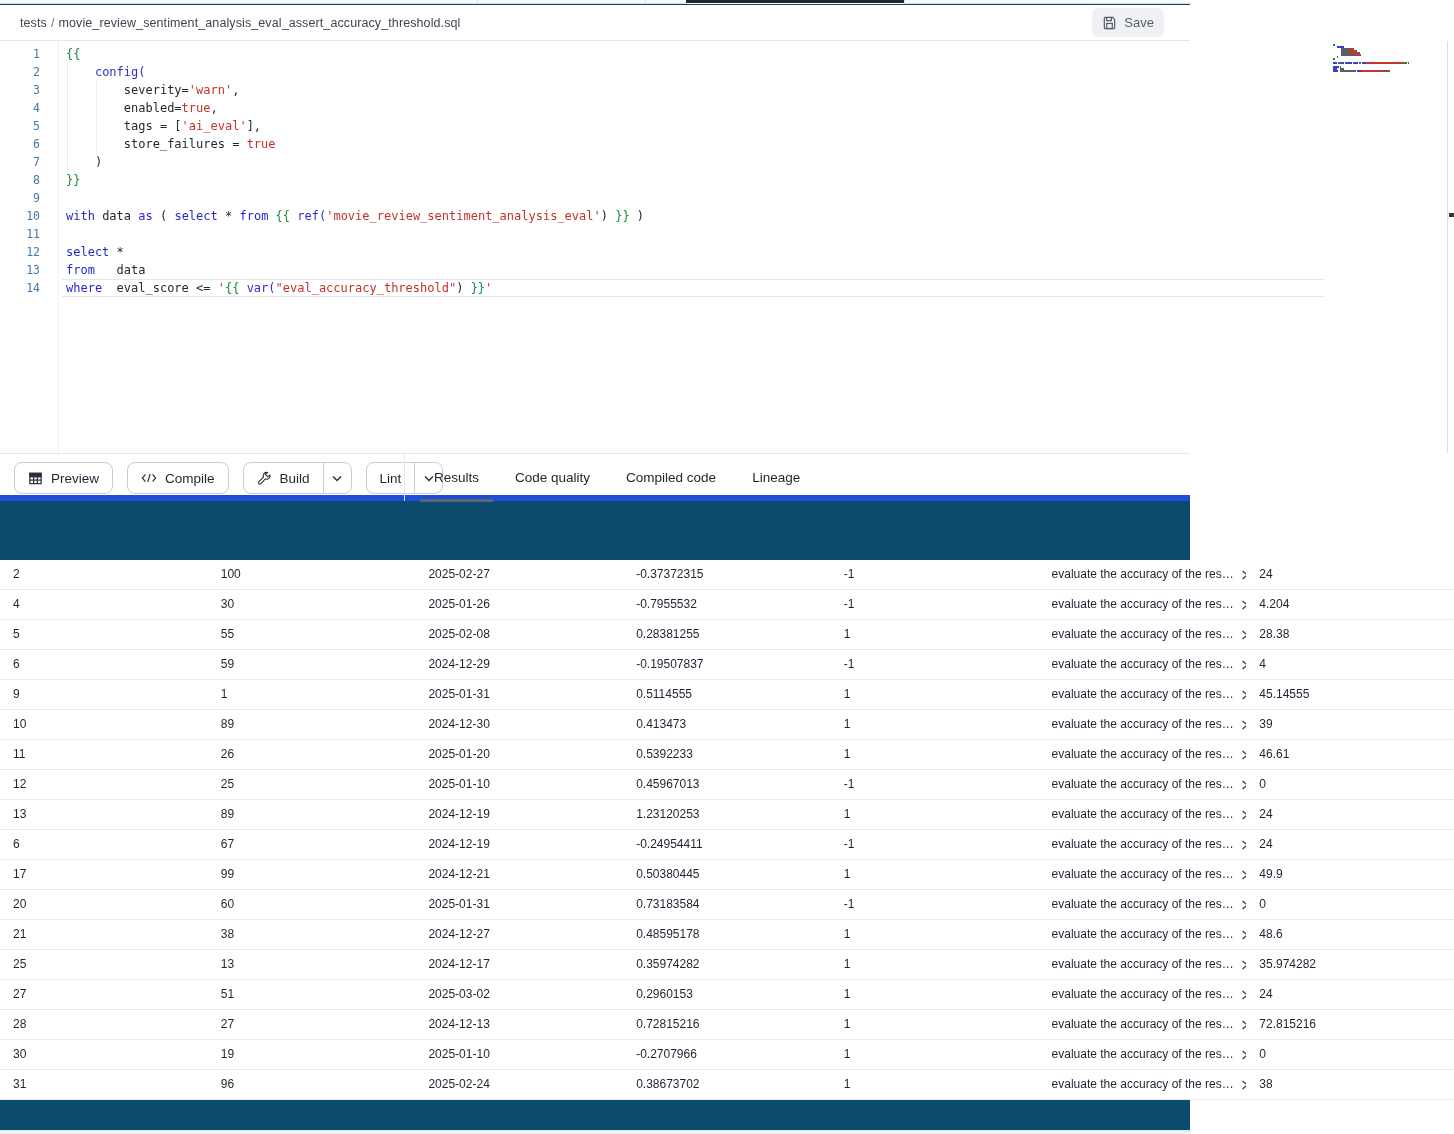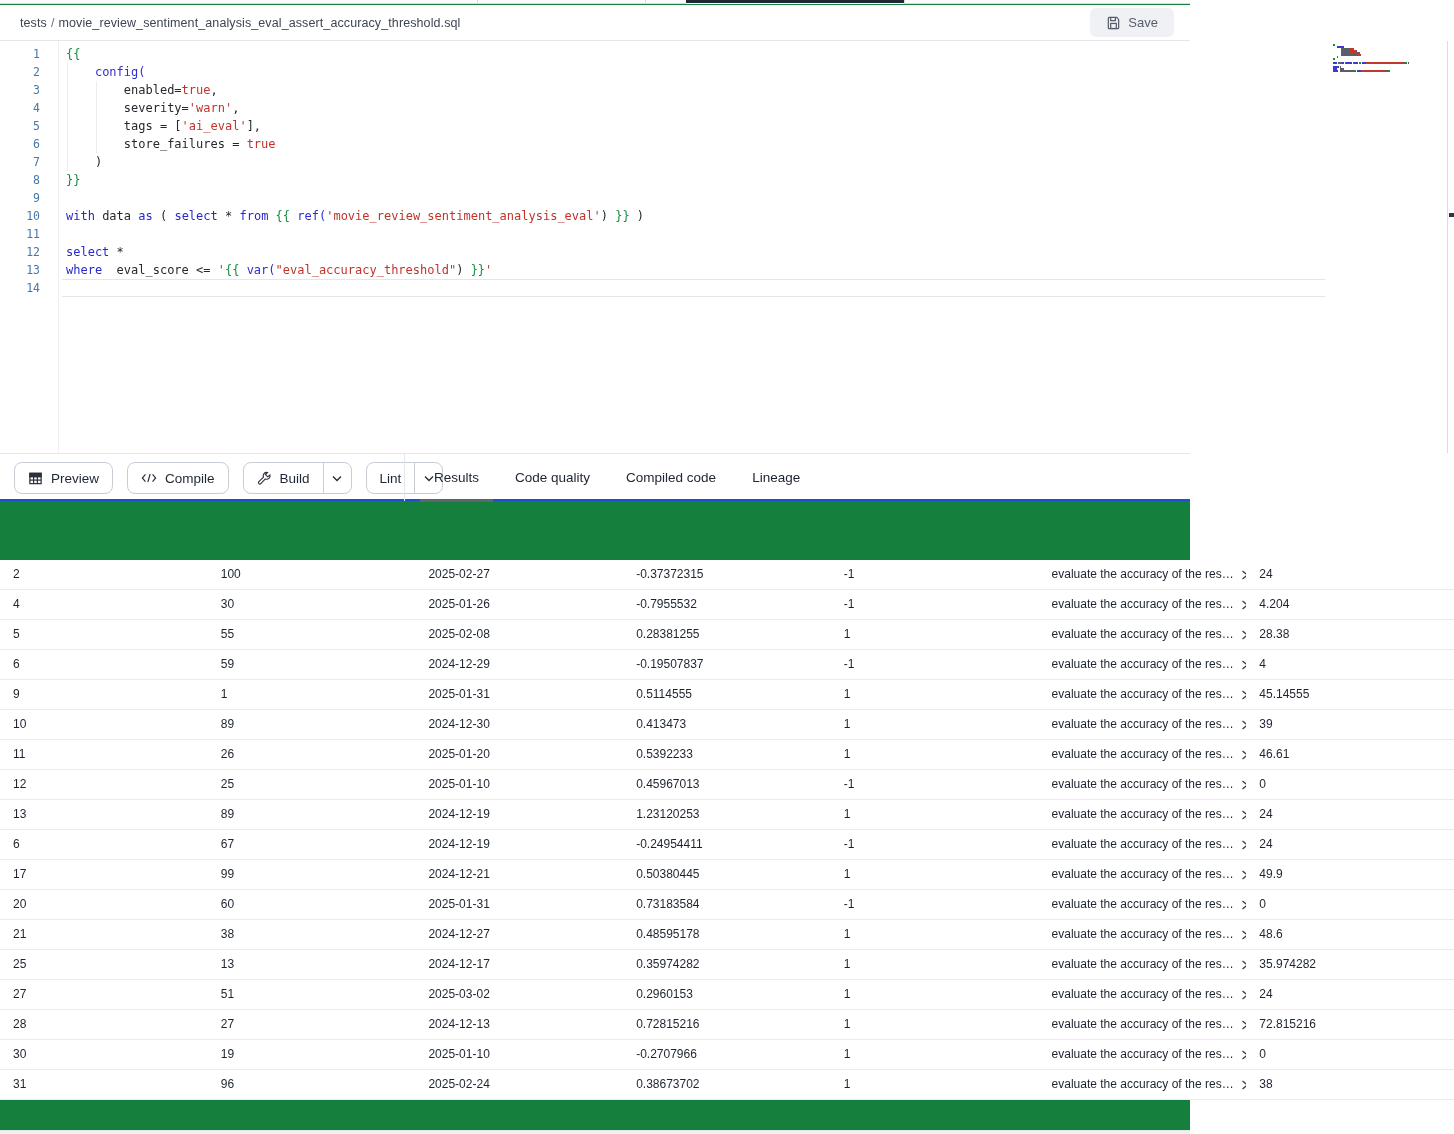--- a/index.html
+++ b/index.html
@@ -1,29 +1,29 @@
 <!DOCTYPE html>
 <html><head>
 <meta charset="utf-8">
 <style>
   * { margin:0; padding:0; box-sizing:border-box; }
   html,body { background:#fff; }
   body { font-family:"Liberation Sans", sans-serif; color:#1f2733; width:1454px; height:1134px; overflow:hidden; }
-  #app { position:relative; width:1190px; height:1134px; background:#15803d; }
+  #app { position:relative; width:1190px; height:1134px; background:#0c4a6e; }
 
   
   .tabstrip { position:absolute; left:0; top:0; width:100%; height:4px; border-bottom:1px solid #d8dbe0; background:#fbfbfc; }
   .tabstrip .sep { position:absolute; top:0; width:1px; height:4px; background:#d8dbe0; }
   .tabstrip .active-seg { position:absolute; left:686px; top:0; width:218px; height:4px; background:#fff; border-top:3px solid #1f2733; }
 
   
   .titlebar { position:absolute; left:0; top:5px; width:100%; height:36px; background:#fff; border-bottom:1px solid #e4e6ea; display:flex; align-items:center; }
   .breadcrumb { margin-left:20px; font-size:12.5px; color:#3e4553; letter-spacing:.1px; }
   .breadcrumb .sep { color:#6b7280; padding:0 4px; }
-  .save-btn { position:absolute; right:16px; top:3px; height:29px; padding:0 16px; background:#f0f1f4; border:none; border-radius:6px; display:flex; align-items:center; gap:7px; color:#565e6b; font-size:13px; font-family:"Liberation Sans",sans-serif; cursor:pointer; }
+  .save-btn { position:absolute; right:26px; top:3px; height:29px; padding:0 10px; background:#f0f1f4; border:none; border-radius:6px; display:flex; align-items:center; gap:7px; color:#565e6b; font-size:13px; font-family:"Liberation Sans",sans-serif; cursor:pointer; }
   .save-btn svg { stroke:#565e6b; }
 
   
   .editor { position:absolute; left:0; top:41px; width:100%; height:412px; background:#fff; font-family:"DejaVu Sans Mono", monospace; font-size:12px; }
   .gutter { position:absolute; left:0; top:4px; width:40px; text-align:right; color:#4577a9; }
   .gutter .gut-line { height:18px; line-height:18px; font-size:11.5px; }
   .gutter-border { position:absolute; left:58px; top:0; width:1px; height:100%; background:#f0f0f1; }
   .code { position:absolute; left:66px; top:4px; right:130px; }
   .code .code-line { height:18px; line-height:18px; white-space:pre; color:#24292e; }
   .tok-kw { color:#2727cf; } .tok-fn { color:#2f2fd0; } .tok-str { color:#c0342b; } .tok-jinja { color:#168a3e; } .tok-plain { color:#24292e; }
@@ -34,21 +34,21 @@
   .mm-seg { display:inline-block; height:1.6px; }
   .mm-seg.tok-kw,.mm-seg.tok-fn { background:#3b3bd0; }
   .mm-seg.tok-str { background:#c0392b; }
   .mm-seg.tok-jinja { background:#1a8a3c; }
   .mm-seg.tok-plain { background:#585f6a; }
   .mm-seg.mm-space { background:transparent; }
   .overview-ruler { position:absolute; left:1447px; top:0; width:1px; height:100%; background:#dadde2; }
   .ruler-marker { position:absolute; left:1449px; top:172px; width:5px; height:4px; background:#30363f; }
 
   
-  .toolbar { position:absolute; left:0; top:453px; width:100%; height:48px; border-top:1px solid #e5e7ea; border-bottom:2px solid #1d4ed8; background:#fff; }
+  .toolbar { position:absolute; left:0; top:453px; width:100%; height:48px; border-top:1px solid #e5e7ea; border-bottom:6px solid #1d4ed8; background:#fff; }
   .btn-group { position:absolute; left:14px; top:8px; display:flex; gap:14px; }
   .btn { display:flex; align-items:center; height:32px; background:#fff; border:1px solid #c7cdd5; border-radius:8px; font-size:13.5px; color:#1e2633; font-family:"Liberation Sans",sans-serif; cursor:pointer; }
   .btn .main { display:flex; align-items:center; gap:8px; padding:0 13px; height:100%; }
   .btn .chev { display:flex; align-items:center; justify-content:center; width:28px; height:100%; border-left:1px solid #c7cdd5; }
   .btn svg { stroke:#2a313c; }
   .toolbar-divider { position:absolute; left:404px; top:0; width:1px; height:47px; background:#e5e7ea; }
   .tabs { position:absolute; left:420px; top:0; height:47px; display:flex; gap:8px; }
   .tab { display:flex; align-items:center; padding:0 14px; font-size:13.5px; color:#202733; cursor:pointer; position:relative; }
   .tab.active::after { content:""; position:absolute; left:0; right:0; bottom:-1px; height:3px; background:#5d6570; }
 
@@ -116,30 +116,31 @@
         <div class="gut-line">13</div>
         <div class="gut-line">14</div>
       </div>
     <div class="gutter-border"></div>
     <div class="current-line"></div>
     <div class="indent-guide" style="left:67px; top:22px; height:108px;"></div>
     <div class="indent-guide" style="left:96px; top:40px; height:72px;"></div>
     <div class="code">
         <div class="code-line"><span class="tok-jinja">{{</span></div>
         <div class="code-line"><span class="tok-plain">    </span><span class="tok-fn">config(</span></div>
+        <div class="code-line"><span class="tok-plain">        severity=</span><span class="tok-str">'warn'</span><span class="tok-plain">,</span></div>
         <div class="code-line"><span class="tok-plain">        enabled=</span><span class="tok-str">true</span><span class="tok-plain">,</span></div>
-        <div class="code-line"><span class="tok-plain">        severity=</span><span class="tok-str">'warn'</span><span class="tok-plain">,</span></div>
         <div class="code-line"><span class="tok-plain">        tags = [</span><span class="tok-str">'ai_eval'</span><span class="tok-plain">],</span></div>
         <div class="code-line"><span class="tok-plain">        store_failures = </span><span class="tok-str">true</span></div>
         <div class="code-line"><span class="tok-plain">    )</span></div>
         <div class="code-line"><span class="tok-jinja">}}</span></div>
         <div class="code-line"></div>
         <div class="code-line"><span class="tok-kw">with</span><span class="tok-plain"> data </span><span class="tok-kw">as</span><span class="tok-plain"> ( </span><span class="tok-kw">select</span><span class="tok-plain"> * </span><span class="tok-kw">from</span><span class="tok-plain"> </span><span class="tok-jinja">{{</span><span class="tok-plain"> </span><span class="tok-fn">ref(</span><span class="tok-str">'movie_review_sentiment_analysis_eval'</span><span class="tok-plain">) </span><span class="tok-jinja">}}</span><span class="tok-plain"> )</span></div>
         <div class="code-line"></div>
         <div class="code-line"><span class="tok-kw">select</span><span class="tok-plain"> *</span></div>
+        <div class="code-line"><span class="tok-kw">from</span><span class="tok-plain">   data</span></div>
         <div class="code-line"><span class="tok-kw">where</span><span class="tok-plain">  eval_score &lt;= </span><span class="tok-str">'</span><span class="tok-jinja">{{</span><span class="tok-plain"> </span><span class="tok-fn">var(</span><span class="tok-str">"eval_accuracy_threshold"</span><span class="tok-plain">) </span><span class="tok-jinja">}}</span><span class="tok-str">'</span></div>
       </div>
     <div class="minimap">
         <div class="mm-line">
           <i class="mm-seg tok-jinja" style="width: 2px;"></i>
         </div>
         <div class="mm-line">
           <i class="mm-seg mm-space" style="width: 4px;"></i>
           <i class="mm-seg tok-fn" style="width: 7px;"></i>
         </div>

